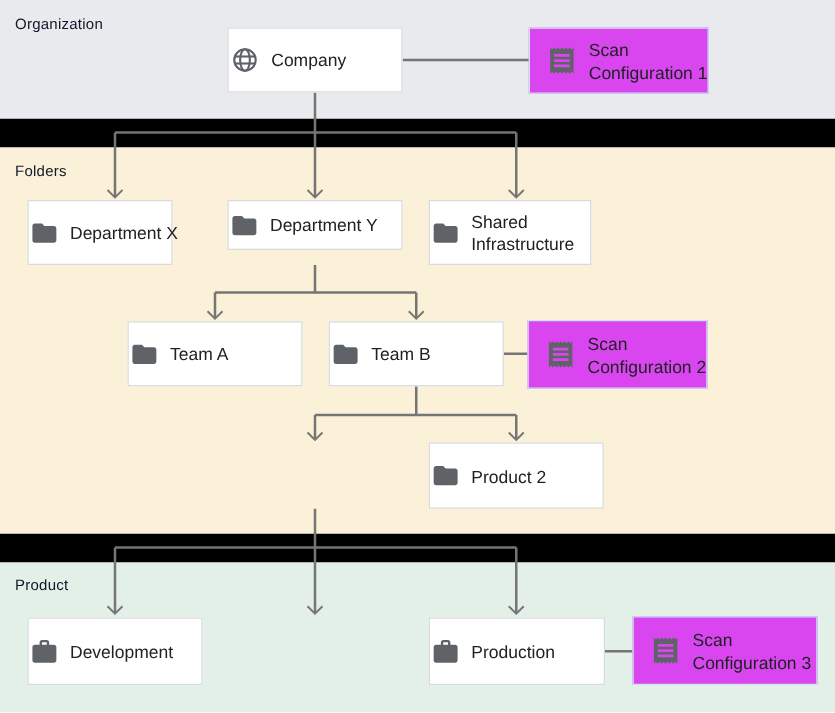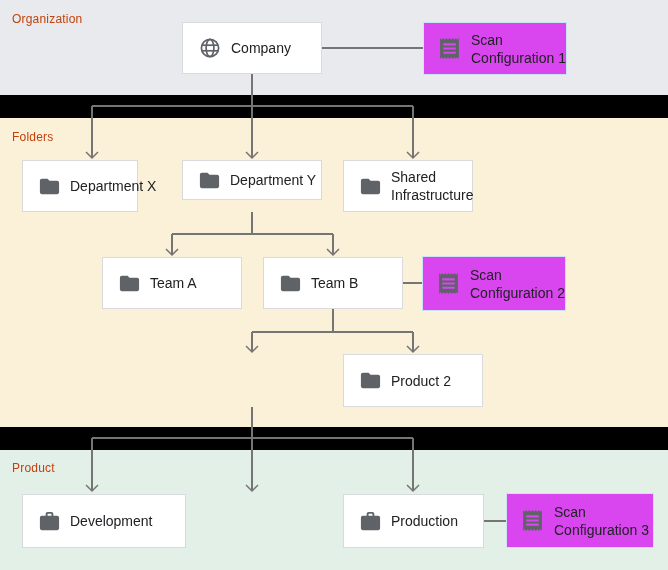--- a/index.html
+++ b/index.html
@@ -7,25 +7,25 @@
     position:relative;width:668px;height:570px;overflow:hidden;
     font-family:"Liberation Sans",sans-serif;background:#fff;
   }
   .band{position:absolute;left:0;width:668px;}
   .band-org{top:0;height:95px;background:#e8eaed;}
   .bar{position:absolute;left:0;width:668px;height:23px;background:#000;}
   .bar1{top:95px;}
   .bar2{top:427px;}
   .band-folders{top:118px;height:309px;background:#faf1d8;}
   .band-projects{top:450px;height:120px;background:#e2f0e8;}
-  .seclbl{position:absolute;font-size:12px;color:#c2410c;letter-spacing:.2px;}
+  .seclbl{position:absolute;font-size:12px;color:#0f172a;letter-spacing:.2px;}
   .wires{position:absolute;left:0;top:0;pointer-events:none;}
   .node{
     position:absolute;display:flex;align-items:center;box-sizing:border-box;
-    background:#fff;border:1px solid #d8dadd;padding-left:15px;gap:9px;
+    background:#fff;border:1px solid #d8dadd;padding-left:1px;gap:9px;
   }
   .node .txt{font-size:14px;color:#202124;line-height:18px;white-space:pre;}
   .scan{background:#d946ef;border-color:#cde3f3;padding-left:13px;}
   .icon{display:flex;align-items:center;justify-content:center;flex:none;}
 </style>
 </head>
 <body>
 
 <div class="canvas">
 
@@ -165,21 +165,21 @@
 
   <div class="node" style="left:343px;top:354px;width:140px;height:53px">
     <span class="icon">
       <svg width="23" height="23" viewBox="0 0 24 24">
           <path fill="#5f6368" d="M10 4H4c-1.1 0-2 .9-2 2v12c0 1.1.9 2 2 2h16c1.1 0 2-.9 2-2V8c0-1.1-.9-2-2-2h-8l-2-2z"></path>
         </svg>
     </span>
     <span class="txt">Product 2</span>
   </div>
 
-  <div class="node" style="left:22px;top:494px;width:164px;height:54px">
+  <div class="node" style="left:22px;top:494px;width:140px;height:54px">
     <span class="icon">
       <svg width="23" height="23" viewBox="0 0 24 24">
           <path fill="#5f6368" fill-rule="evenodd" d="M20 6h-4V4c0-1.1-.9-2-2-2h-4c-1.1 0-2 .9-2 2v2H4c-1.1 0-2 .9-2 2v11c0 1.1.9 2 2 2h16c1.1 0 2-.9 2-2V8c0-1.1-.9-2-2-2zm-6 0h-4V4h4v2z"></path>
         </svg>
     </span>
     <span class="txt">Development</span>
   </div>
 
 
   <div class="node" style="left:343px;top:494px;width:141px;height:54px">

